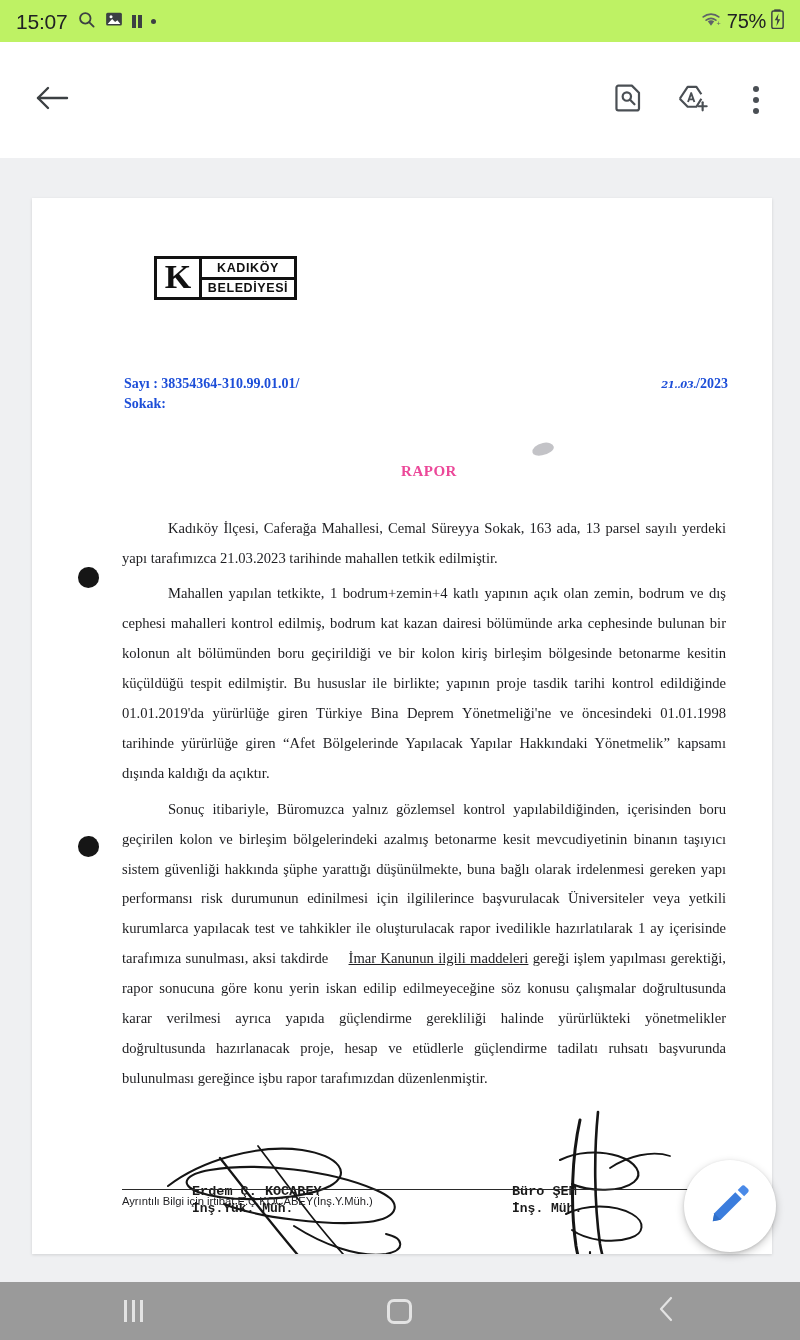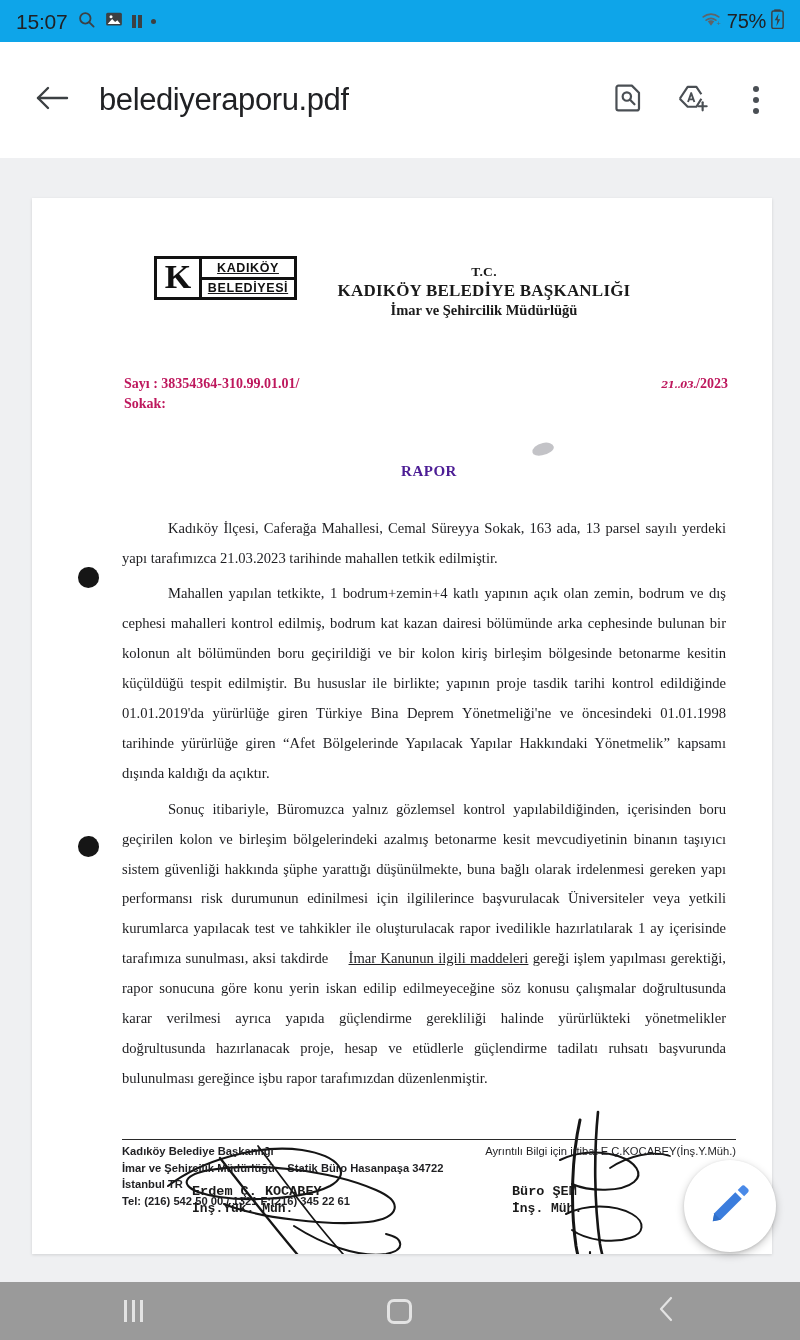--- a/index.html
+++ b/index.html
@@ -15,21 +15,21 @@
     position: relative;
     width: 800px; height: 1340px;
     background: #ffffff;
     overflow: hidden;
   }
 
   
   .statusbar {
     position: absolute; top: 0; left: 0;
     width: 800px; height: 42px;
-    background: #0ea5e9;
+    background: #bef264;
     display: flex; align-items: center;
     padding: 0 16px;
     color: #3c4043;
   }
   .sb-left { display: flex; align-items: center; gap: 9px; }
   .sb-time {
     font-size: 21px; font-weight: 400; letter-spacing: -0.2px;
     color: #202124; line-height: 1;
   }
   .sb-right {
@@ -139,21 +139,20 @@
     font-weight: bold;
     font-size: 34px;
     line-height: 1;
     color: #111;
     padding-bottom: 2px;
   }
   .logo-words {
     display: flex; flex-direction: column;
     justify-content: stretch;
     width: 92px;
-    text-decoration: underline;
   }
   .logo-words span {
     flex: 1;
     display: flex; align-items: center; justify-content: center;
     font-size: 12.5px;
     font-weight: bold;
     letter-spacing: 0.6px;
     color: #111;
   }
   .logo-words span:first-child { border-bottom: 3px solid #111; }
@@ -168,21 +167,21 @@
   .org .tc { font-size: 13.5px; font-weight: bold; letter-spacing: 0.3px; }
   .org .l1 { font-size: 17px; font-weight: bold; letter-spacing: 0.2px; margin-top: 1px; }
   .org .l2 { font-size: 14.5px; font-weight: bold; margin-top: 1px; }
 
   
   .meta {
     position: relative;
     font-family: "Liberation Serif", serif;
     font-weight: bold;
     font-size: 14px;
-    color: #be185d;
+    color: #1d4ed8;
     margin-top: 8px;
     margin-left: 2px;
     line-height: 1.45;
   }
   .meta .date {
     position: absolute; right: 8px; top: 0;
     font-weight: bold;
     font-size: 14px;
   }
   .meta .date .hand {
@@ -193,21 +192,21 @@
   }
 
   
   .report-title {
     text-align: center;
     font-family: "Liberation Serif", serif;
     font-weight: bold;
     font-size: 15px;
     letter-spacing: 0.5px;
     margin-top: 48px;
-    color: #4c1d95;
+    color: #ec4899;
   }
 
   .smudge {
     position: absolute;
     left: 500px; top: 245px;
     width: 22px; height: 12px;
     background: #b9b9bd;
     border-radius: 55% 45% 60% 40% / 60% 50% 50% 40%;
     transform: rotate(-12deg);
     opacity: .85;
@@ -343,21 +342,20 @@
 
   <div class="appbar">
     <div class="back-btn">
       <span>
         <svg width="36" height="30" viewBox="0 0 36 30" fill="none" stroke="#3c4043" stroke-width="2.4" stroke-linecap="round" stroke-linejoin="round">
           <line x1="33" y1="15" x2="4" y2="15"></line>
           <polyline points="14,5 4,15 14,25"></polyline>
         </svg>
       </span>
     </div>
-    <div class="doc-title">belediyeraporu.pdf</div>
     <div class="appbar-actions">
       <div class="act-btn">
         <span>
           <svg width="31" height="31" viewBox="0 0 26 26" fill="none" stroke="#4a4f54" stroke-width="1.85" stroke-linejoin="round">
             <path d="M4.5 2.2 h11.3 l6 6 v13.2 a1.6 1.6 0 0 1 -1.6 1.6 H4.5 a1.6 1.6 0 0 1 -1.6 -1.6 V3.8 a1.6 1.6 0 0 1 1.6 -1.6 z"></path>
             <circle cx="11.6" cy="11.4" r="3.5"></circle>
             <line x1="14.3" y1="14.1" x2="18" y2="17.8" stroke-linecap="round"></line>
           </svg>
         </span>
       </div>
@@ -392,25 +390,20 @@
       <div class="page-inner">
 
         <div class="letterhead">
           <div class="logo">
             <div class="logo-k">K</div>
             <div class="logo-words">
               <span>KADIKÖY</span>
               <span>BELEDİYESİ</span>
             </div>
           </div>
-          <div class="org">
-            <div class="tc">T.C.</div>
-            <div class="l1">KADIKÖY BELEDİYE BAŞKANLIĞI</div>
-            <div class="l2">İmar ve Şehircilik Müdürlüğü</div>
-          </div>
         </div>
 
         <div class="meta">
           <div>
             <span>Sayı  :</span>
             <span>38354364-310.99.01.01/</span>
           </div>
           <div>
             <span>Sokak:</span>
             <span></span>
@@ -456,25 +449,20 @@
             <div>Büro ŞEM</div>
             <div class="role">İnş. Müh.</div>
           </div>
         </div>
 
       </div>
 
       <div class="doc-footer">
         <div class="rule"></div>
         <div class="row">
-          <div class="left-col">
-            <div>Kadıköy Belediye Başkanlığı</div>
-            <div>İmar ve Şehircilik Müdürlüğü – Statik Büro Hasanpaşa  34722 İstanbul TR</div>
-            <div>Tel: (216) 542 50 00 / 1321  F:(216) 345 22 61</div>
-          </div>
           <div class="right-col">Ayrıntılı Bilgi için irtibat  E.Ç.KOCABEY(İnş.Y.Müh.)</div>
         </div>
       </div>
 
     </div>
 
     <div class="fab">
       <span>
         <svg width="44" height="44" viewBox="0 0 24 24">
           <path d="M3.4 17.1 L14.9 5.6 L18.4 9.1 L6.9 20.6 L2.6 21.4 Z" fill="#3b7ddd"></path>

